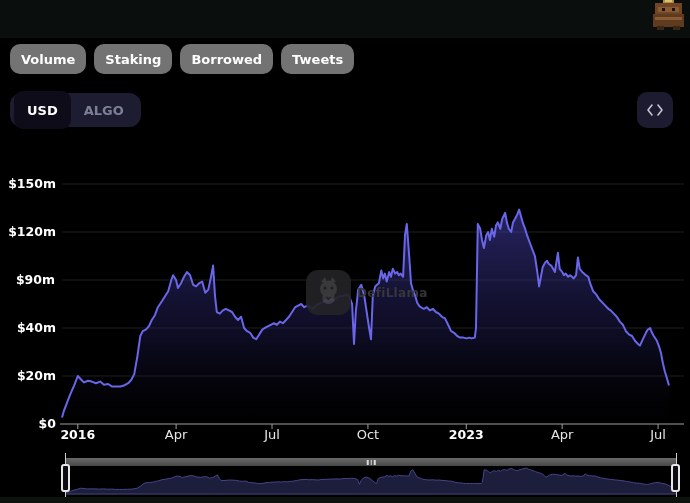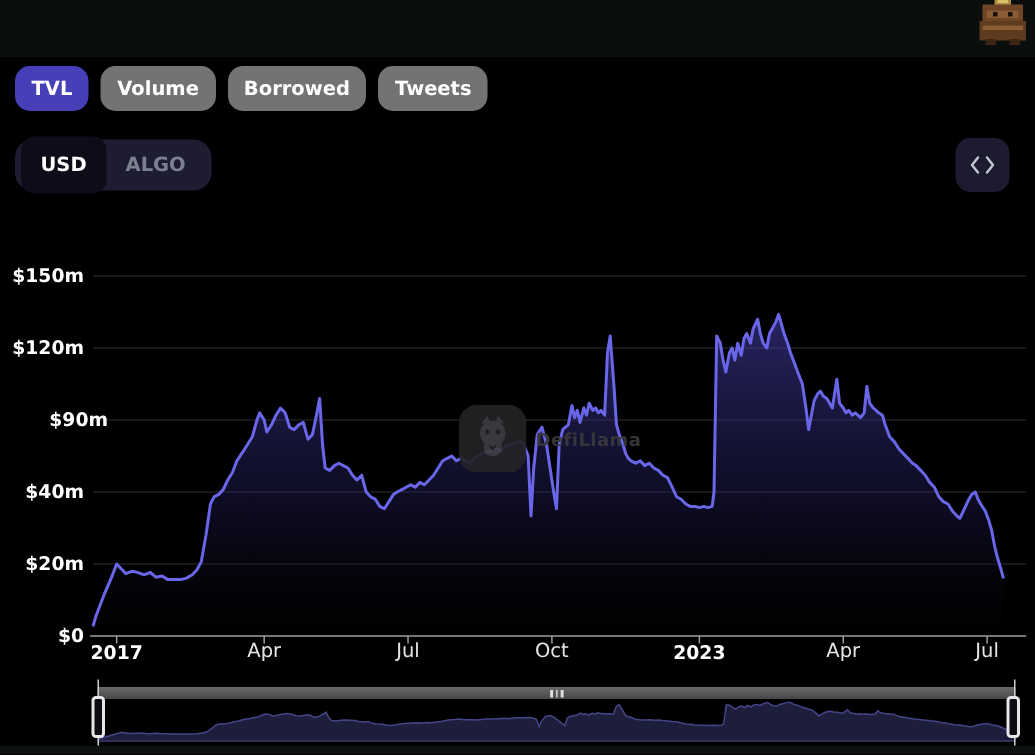--- a/index.html
+++ b/index.html
@@ -63,22 +63,22 @@
         <rect x="20" y="8" width="3" height="3" fill="#1a120a"></rect>
         <rect x="1" y="14" width="31" height="13" fill="#5e3a1f"></rect>
         <rect x="3" y="17" width="27" height="3" fill="#8a5c33"></rect>
         <rect x="5" y="26" width="7" height="4" fill="#3c2512"></rect>
         <rect x="21" y="26" width="7" height="4" fill="#3c2512"></rect>
       </svg>
     </div>
   </div>
 
   <div class="tabs-row">
-    <div class="tab active">TVL</div>
     <div class="tab">Volume</div>
+    <div class="tab">Staking</div>
     <div class="tab">Borrowed</div>
     <div class="tab">Tweets</div>
   </div>
 
   <div class="toggle-row">
     <div class="toggle">
       <div class="opt active">USD</div>
       <div class="opt">ALGO</div>
     </div>
   </div>
@@ -117,25 +117,25 @@
           <line x1="272.022" x2="272.022" y1="284" y2="289" stroke="#9e9e9e" stroke-width="1"></line>
           <line x1="367.928" x2="367.928" y1="284" y2="289" stroke="#9e9e9e" stroke-width="1"></line>
           <line x1="466.262" x2="466.262" y1="284" y2="289" stroke="#9e9e9e" stroke-width="1"></line>
           <line x1="562.1679999999999" x2="562.1679999999999" y1="284" y2="289" stroke="#9e9e9e" stroke-width="1"></line>
           <line x1="658.074" x2="658.074" y1="284" y2="289" stroke="#9e9e9e" stroke-width="1"></line>
         </g>
     </svg>
     <div id="labels-layer">
         <div class="y-label" style="left: 4px; top: 37px;">$150m</div>
         <div class="y-label" style="left: 4px; top: 85px;">$120m</div>
-        <div class="y-label" style="left: 20px; top: 133px; text-align: right;">$90m</div>
+        <div class="y-label" style="left: 3px; top: 133px; text-align: right;">$90m</div>
         <div class="y-label" style="left: 4px; top: 181px;">$40m</div>
         <div class="y-label" style="left: 4px; top: 229px;">$20m</div>
         <div class="y-label" style="left: 4px; top: 277px;">$0</div>
-        <div class="x-label bold" style="left: 77.782px;">2017</div>
+        <div class="x-label bold" style="left: 77.782px;">2016</div>
         <div class="x-label" style="left: 176.116px;">Apr</div>
         <div class="x-label" style="left: 272.022px;">Jul</div>
         <div class="x-label" style="left: 367.928px;">Oct</div>
         <div class="x-label bold" style="left: 466.262px;">2023</div>
         <div class="x-label" style="left: 562.168px;">Apr</div>
         <div class="x-label" style="left: 658.074px;">Jul</div>
       </div>
   </div>
 
   <div class="watermark">

